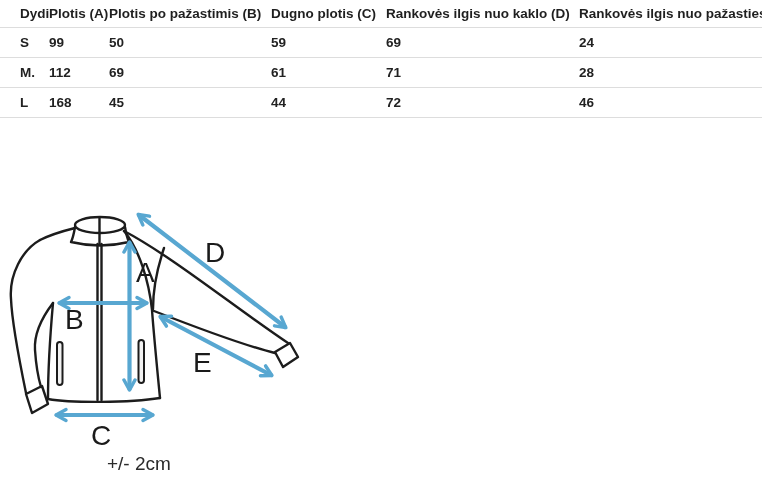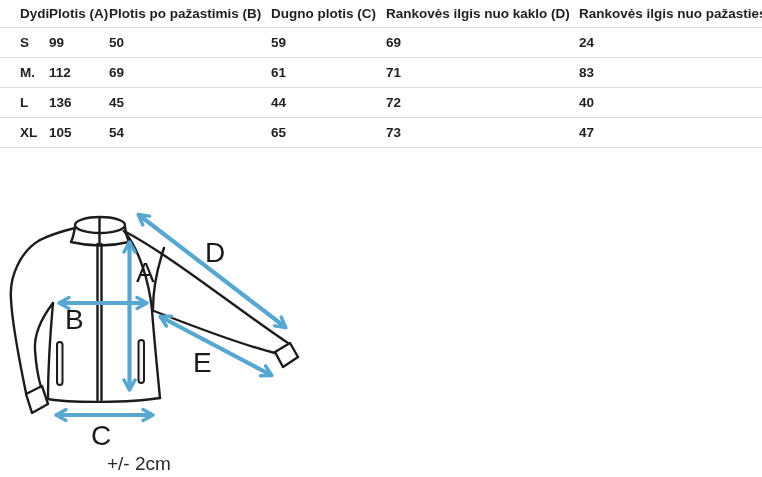--- a/index.html
+++ b/index.html
@@ -87,37 +87,29 @@
         <td>59</td>
         <td>69</td>
         <td>24</td>
       </tr>
       <tr>
         <th class="first">M.</th>
         <td>112</td>
         <td>69</td>
         <td>61</td>
         <td>71</td>
-        <td>83</td>
+        <td>28</td>
       </tr>
       <tr>
         <th class="first">L</th>
-        <td>136</td>
+        <td>168</td>
         <td>45</td>
         <td>44</td>
         <td>72</td>
-        <td>40</td>
-      </tr>
-      <tr>
-        <th class="first">XL</th>
-        <td>105</td>
-        <td>54</td>
-        <td>65</td>
-        <td>73</td>
-        <td>47</td>
+        <td>46</td>
       </tr>
     </tbody>
   </table>
 
   <div class="diagram-wrap">
     <svg width="320" height="290" viewBox="0 0 320 290" xmlns="http://www.w3.org/2000/svg">
       <defs>
         <marker id="chev" markerUnits="userSpaceOnUse" markerWidth="16" markerHeight="16" refX="12" refY="8" orient="auto-start-reverse">
           <path d="M3,2.5 L13,8 L3,13.5" fill="none" stroke-width="3.5" stroke-linecap="round" stroke-linejoin="round" stroke="#58a7d1"></path>
         </marker>

